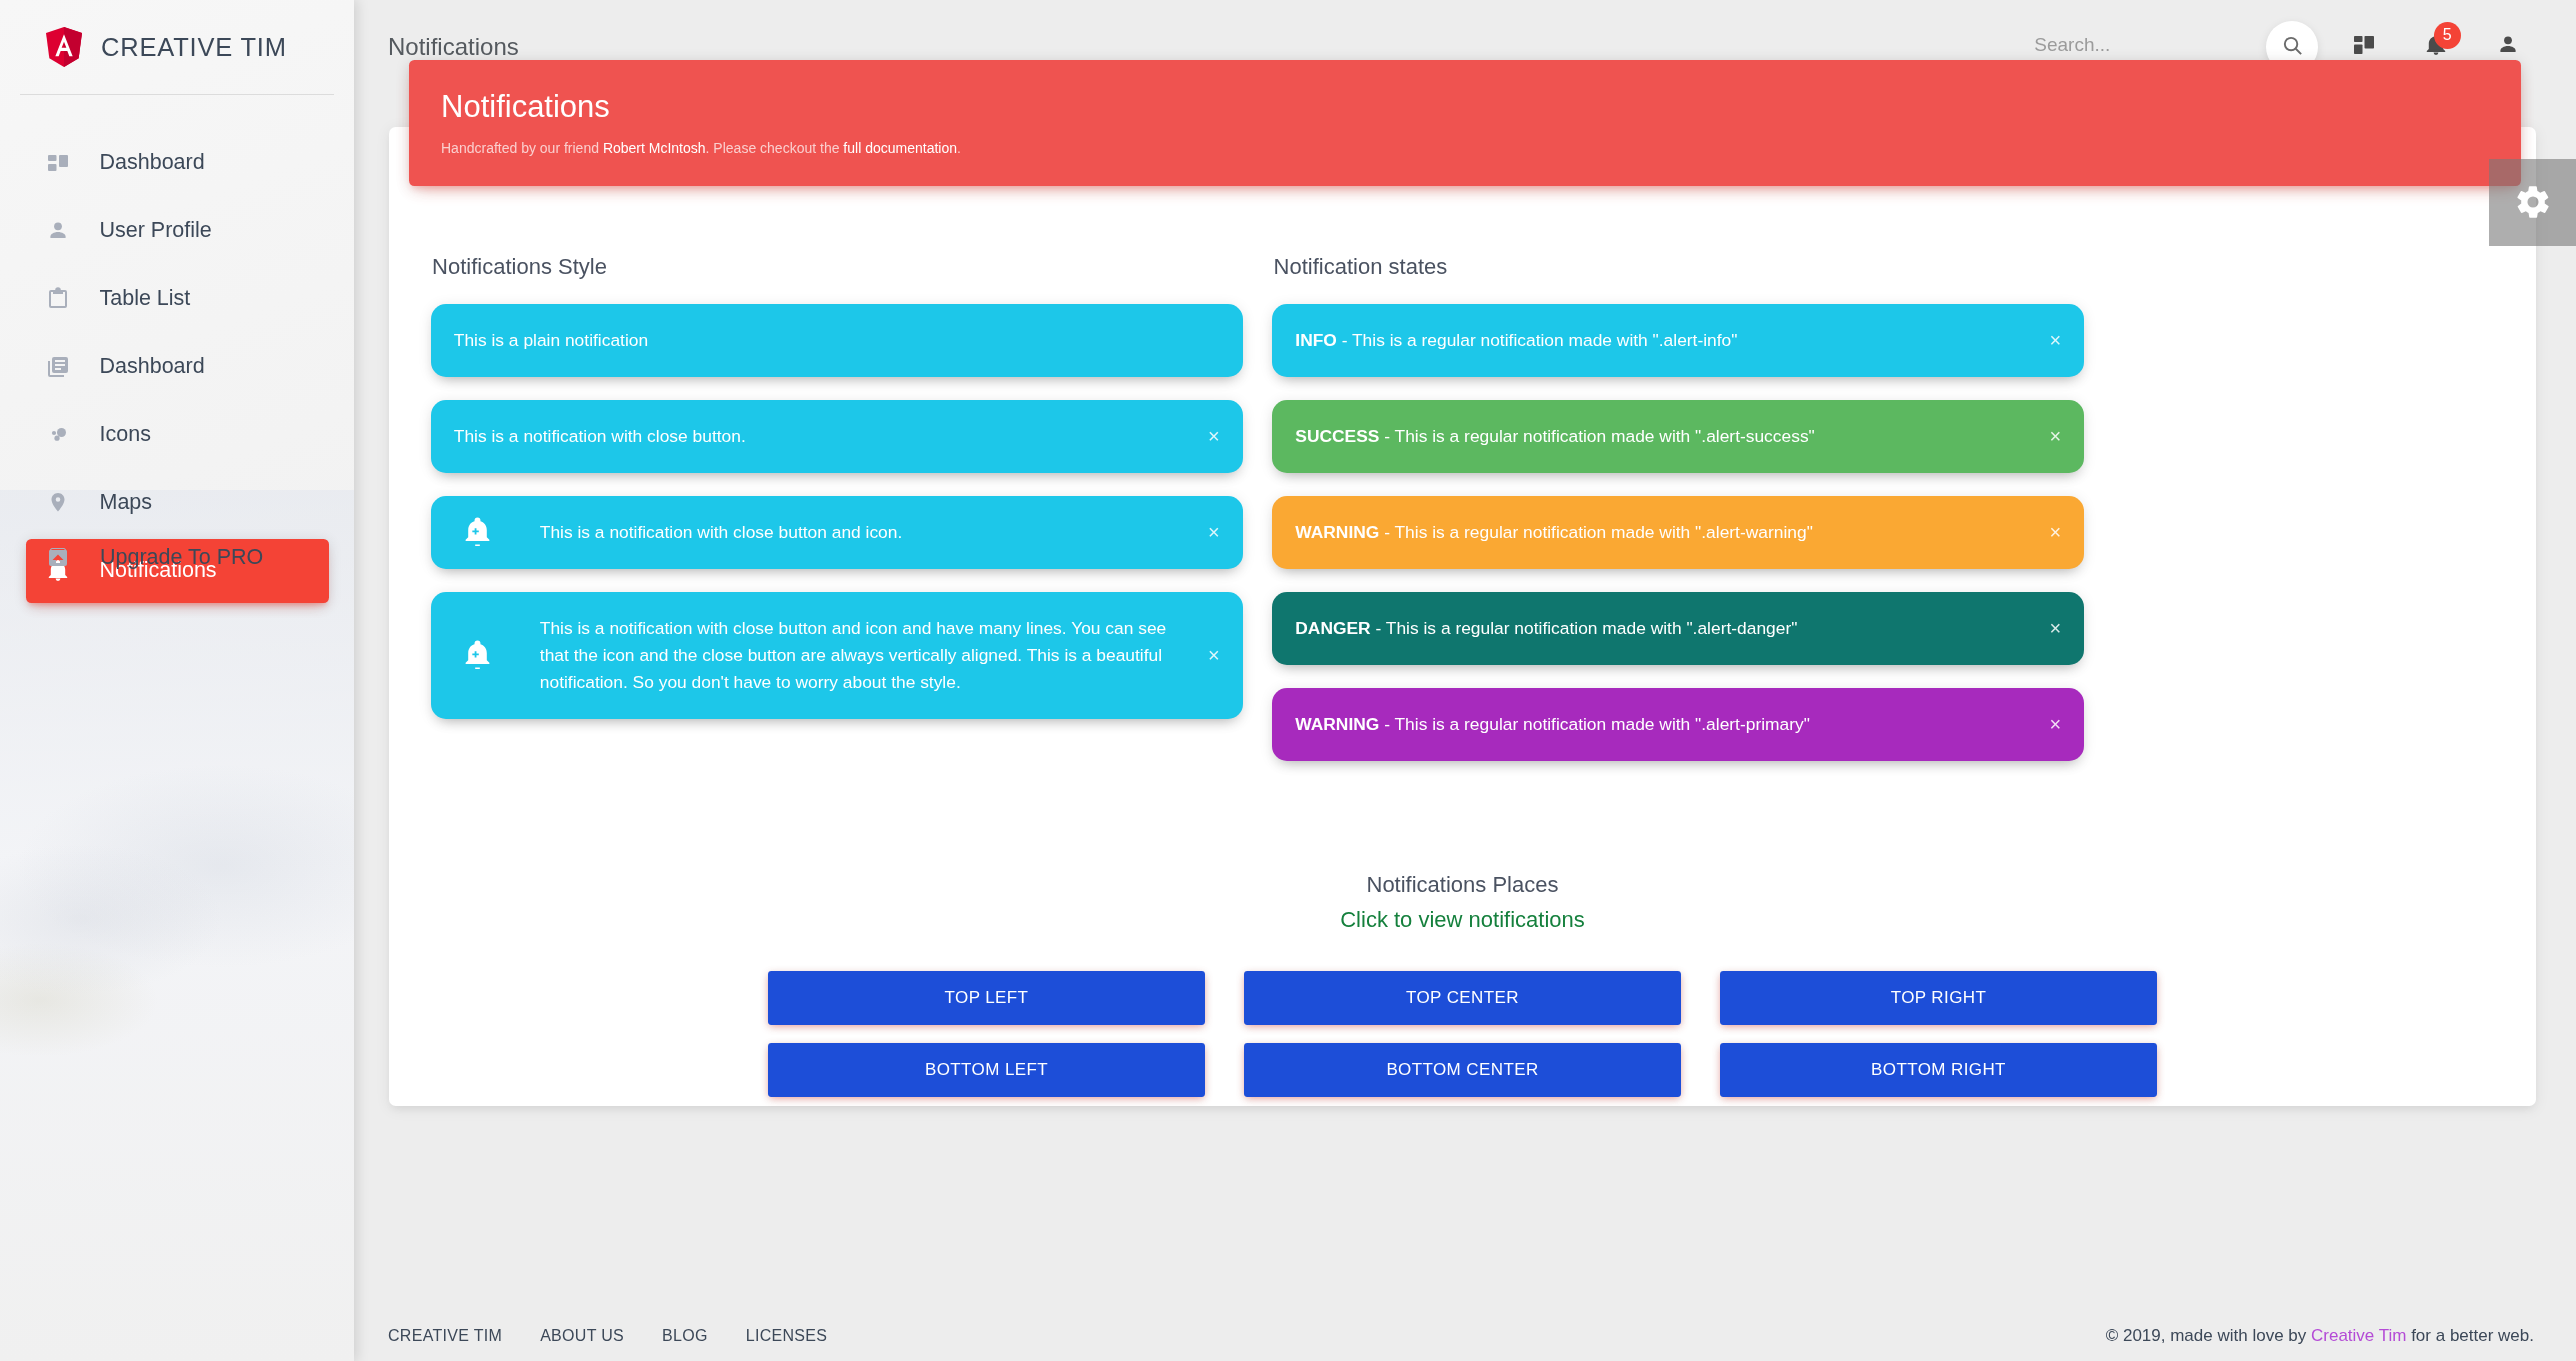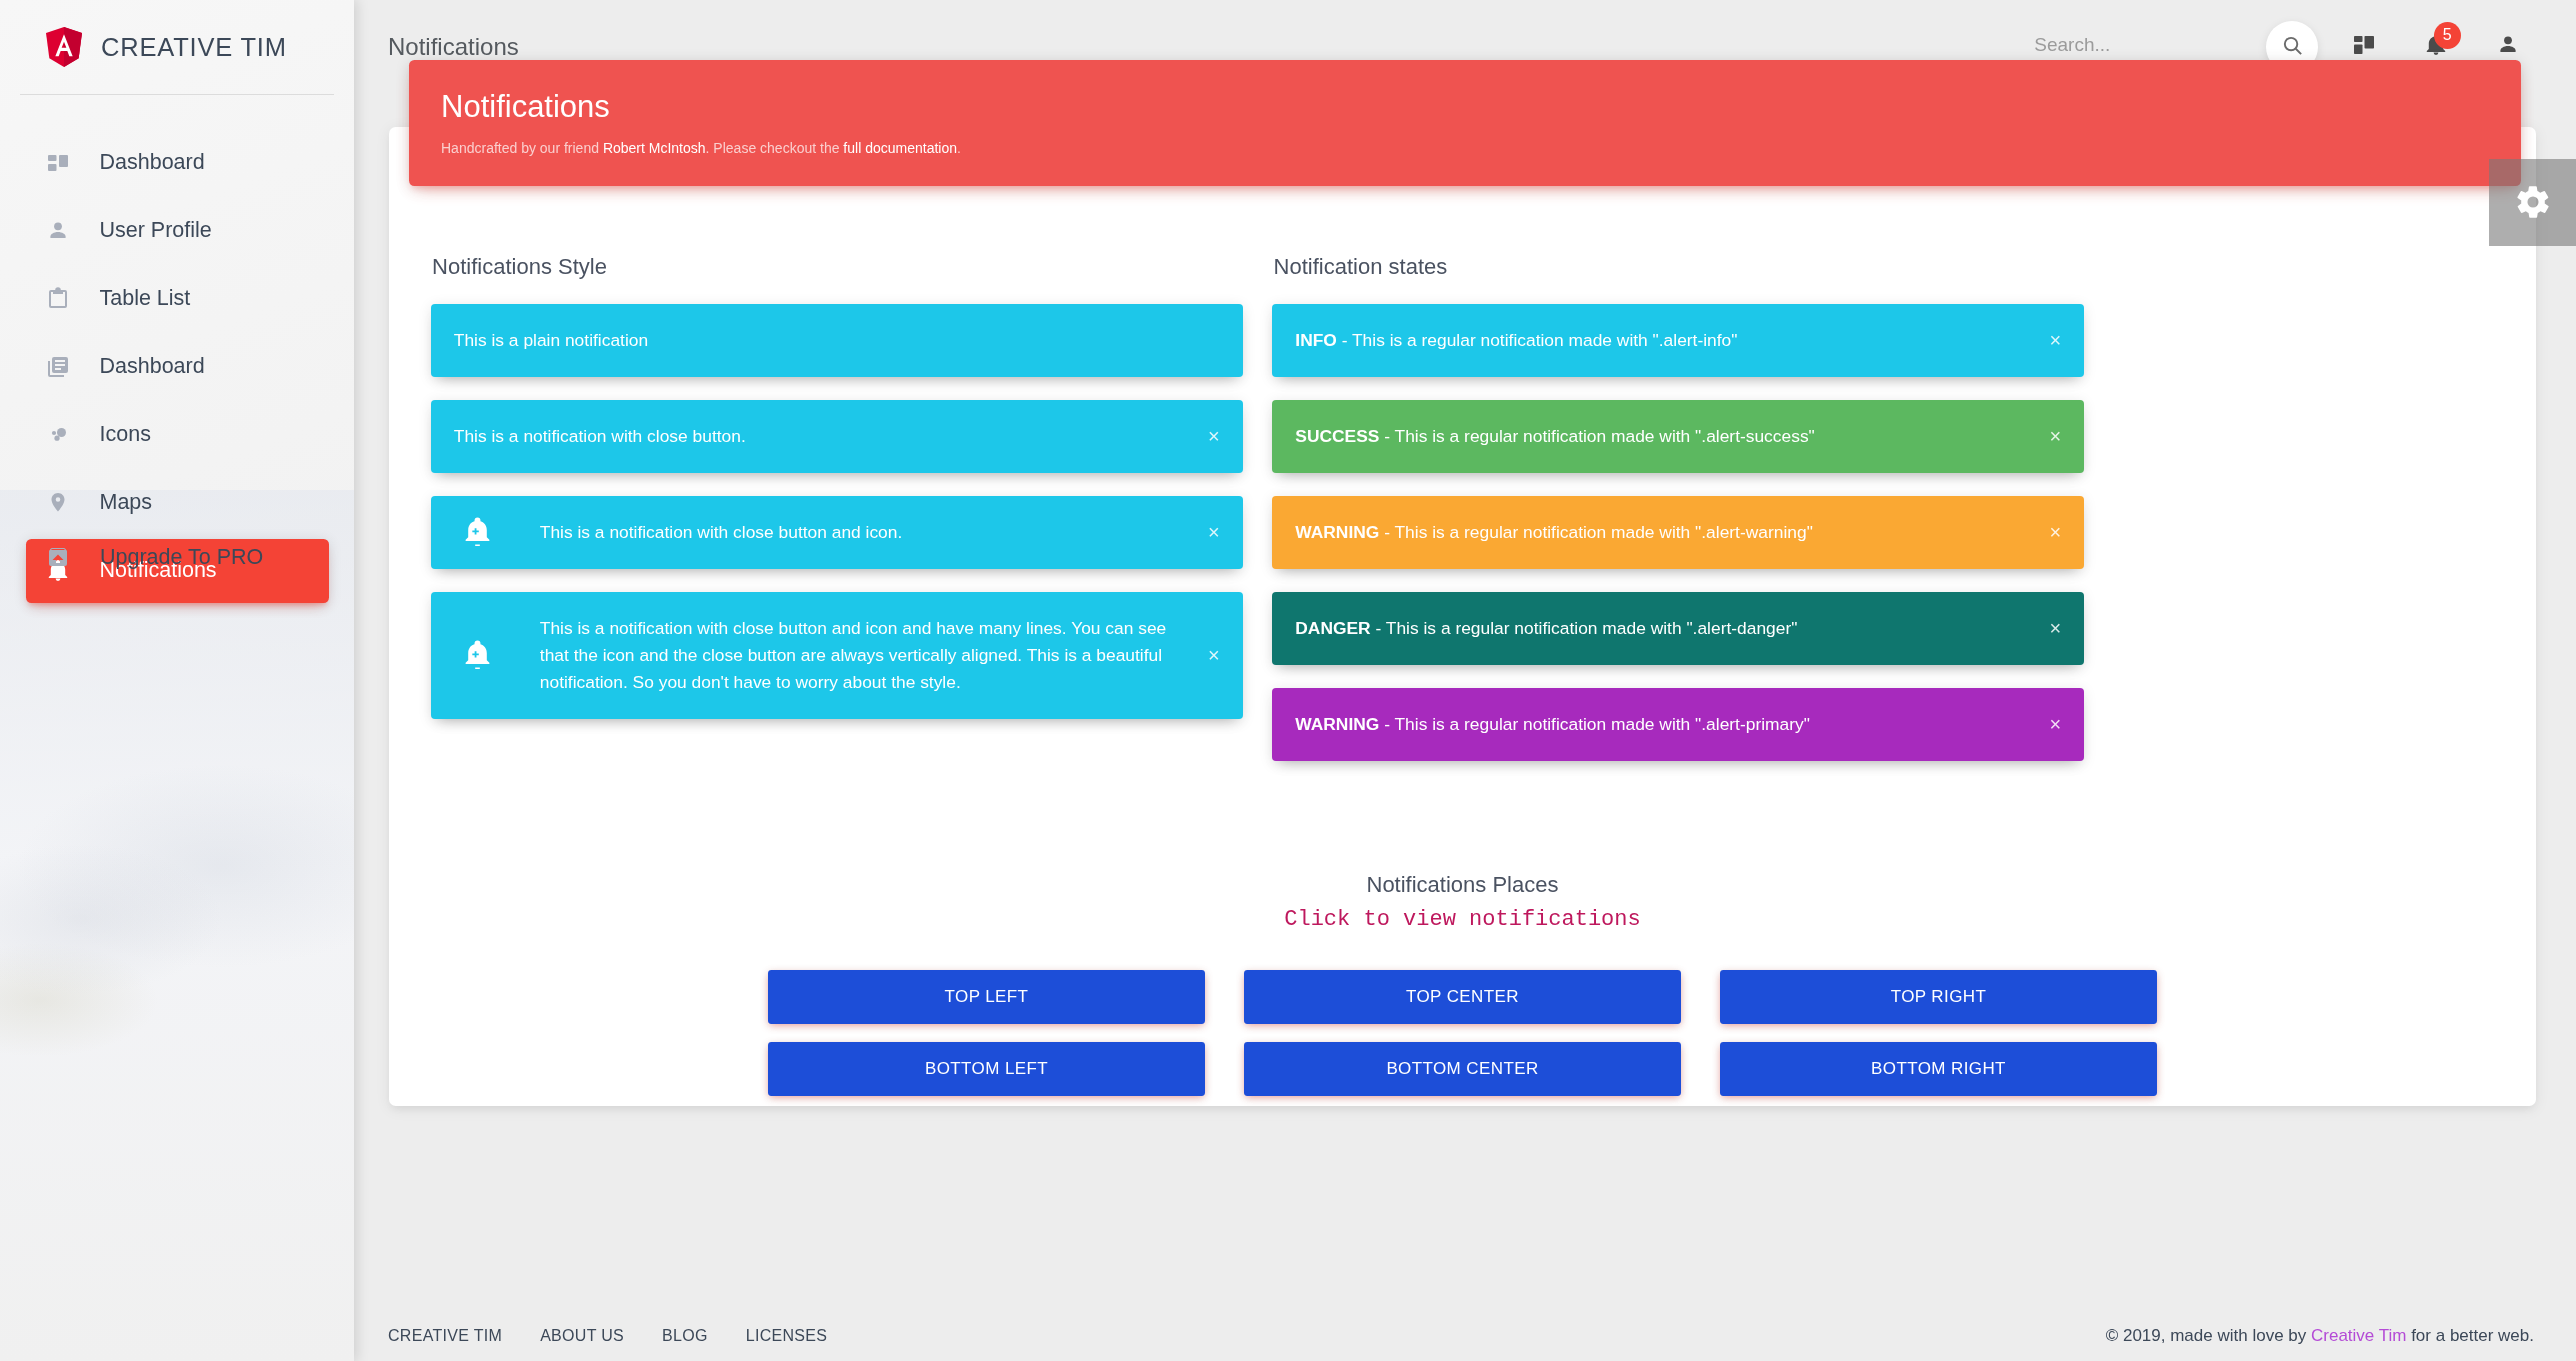--- a/index.html
+++ b/index.html
@@ -172,21 +172,21 @@
   }
   .col { width: 50%; padding: 0 14.8px; }
   .col-title {
     font-size: 22px; color: #4a5261; font-weight: 400;
     margin-bottom: 24px; padding-left: 1.3px;
   }
 
   
   .alert {
     position: relative;
-    border-radius: 4px;
+    border-radius: 15px;
     color: #ffffff;
     font-size: 17.4px;
     line-height: 1.55;
     padding: 23px 74px 23px 23px;
     margin-bottom: 23px;
     box-shadow: 0 8px 13.4px -8px rgba(0,0,0,0.28),
                 0 2.7px 13.4px 0 rgba(0,0,0,0.10);
   }
   .alert.with-icon { padding-left: 109px; }
   .alert .alert-state { font-weight: bold; }
@@ -210,21 +210,21 @@
   .a-warning { background: #faa833; }
   .a-danger  { background: #0f766e; }
   .a-primary { background: #a72abd; }
 
   
   .places {
     position: absolute; left: 0; top: 745px; width: 2147px;
     text-align: center;
   }
   .places-title { font-size: 22px; color: #4a5261; margin-bottom: 9.4px; }
-  .places-sub  { font-size: 22px; color: #be185d; margin-bottom: 38px; font-family: Liberation Mono, monospace; }
+  .places-sub  { font-size: 22px; color: #15803d; margin-bottom: 38px; }
   .places-grid {
     display: flex; flex-direction: column; align-items: center; gap: 17.4px;
   }
   .places-row { display: flex; gap: 39px; }
   .place-btn {
     width: 437px; height: 54px;
     background: #1d4ed8; color: #ffffff;
     border: none; border-radius: 3.4px;
     font-size: 17px; letter-spacing: 0.4px;
     font-family: "Liberation Sans", sans-serif;

